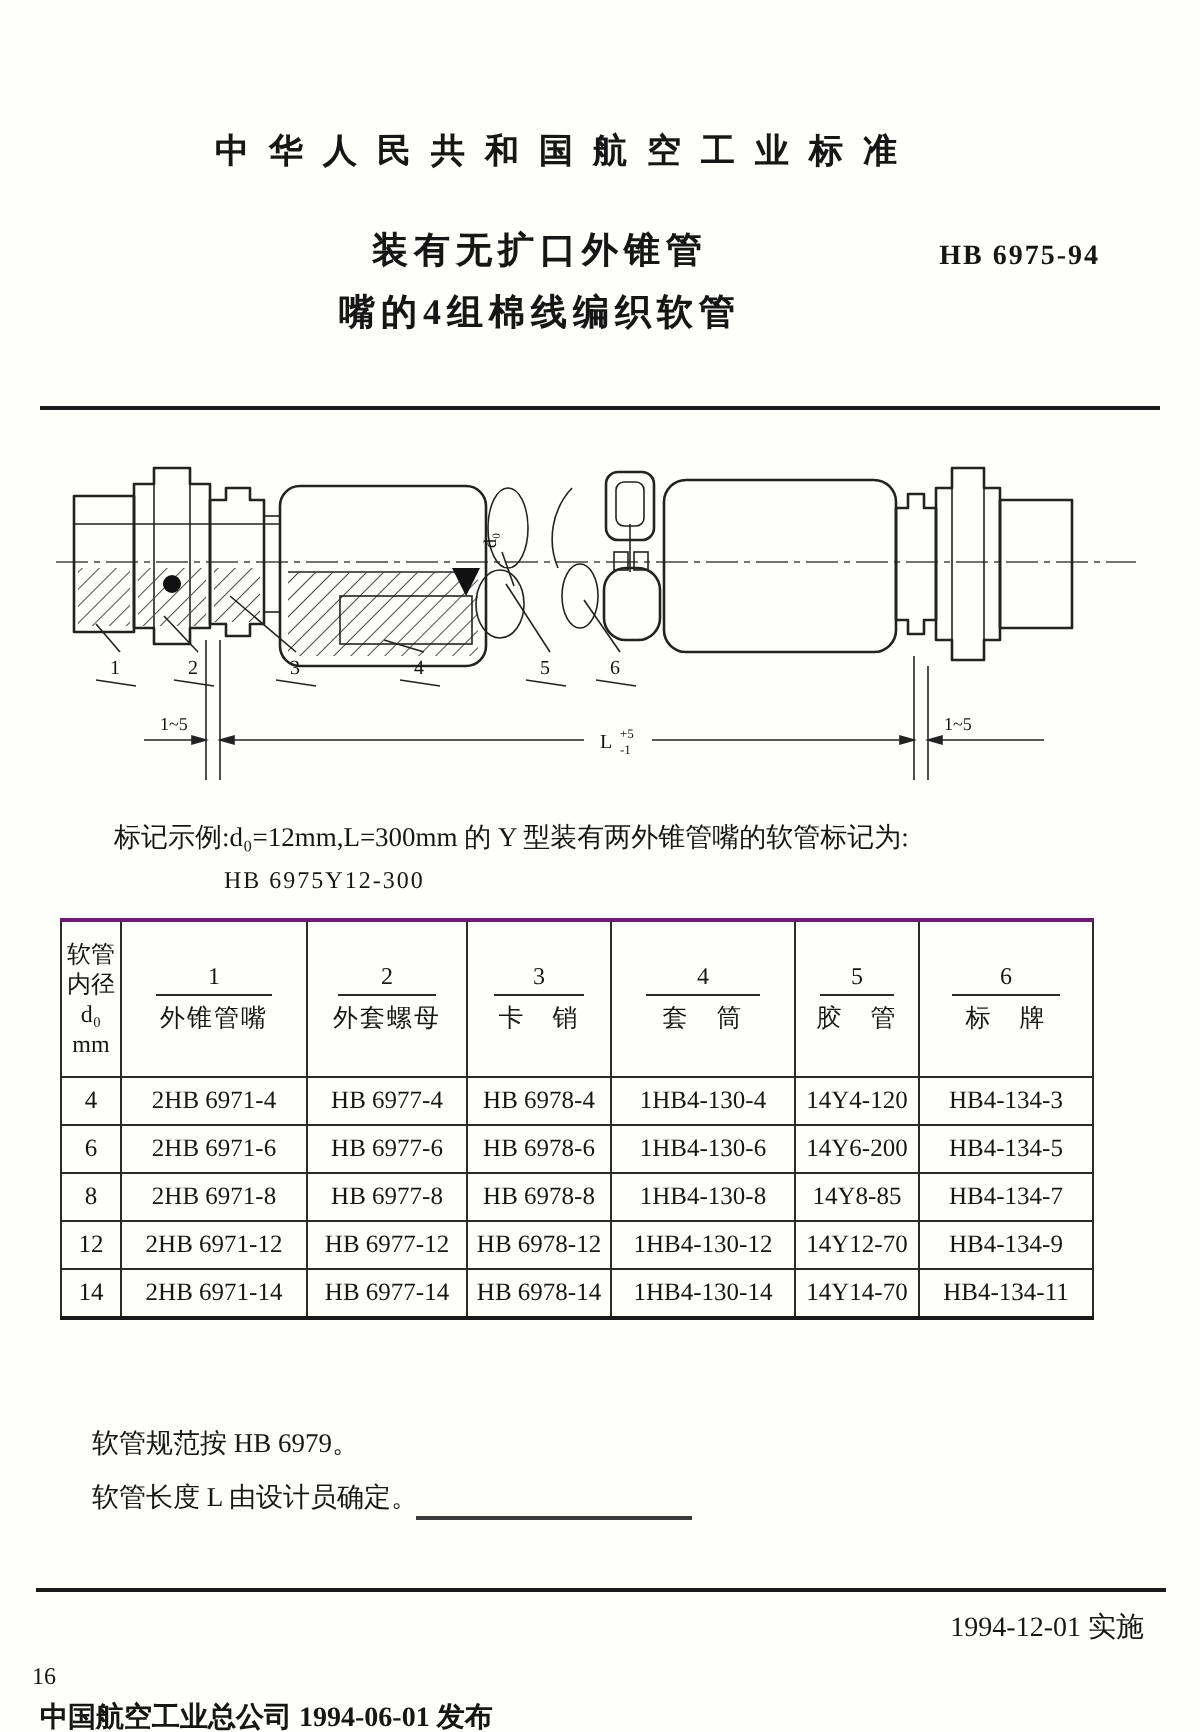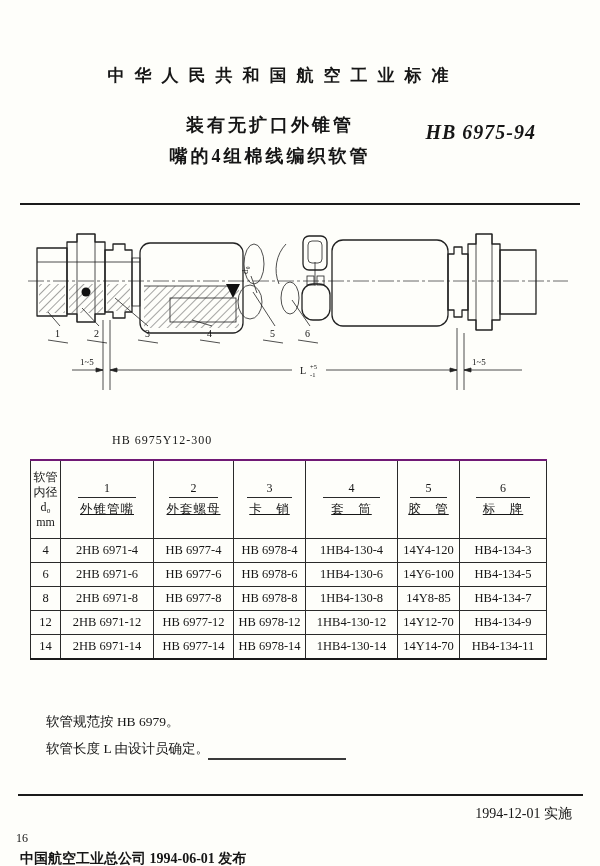--- a/index.html
+++ b/index.html
@@ -20,22 +20,22 @@
     position:absolute;top:64px;left:0;width:556px;
     text-align:center;font-size:17px;font-weight:700;
     letter-spacing:10px;text-indent:10px;white-space:nowrap;
   }
   .title-block{
     position:absolute;top:110px;left:70px;width:400px;
     text-align:center;font-size:18px;font-weight:700;
     line-height:31px;letter-spacing:3px;
   }
   .stdno{
-    position:absolute;top:121px;right:64px;
-    font-size:20px;font-weight:700;letter-spacing:1px;white-space:nowrap;font-style:italic;
+    position:absolute;top:121px;right:50px;
+    font-size:14px;font-weight:700;letter-spacing:1px;white-space:nowrap;
   }
   .rule1{position:absolute;top:203px;left:20px;width:560px;border-top:2px solid #1a1a1a;}
   .drawing{position:absolute;top:220px;left:20px;}
 
   .example-1{position:absolute;top:410px;left:57px;font-size:13.5px;white-space:nowrap;}
   .example-2{position:absolute;top:433px;left:112px;font-size:12px;letter-spacing:1px;white-space:nowrap;}
 
   table.spec{
     position:absolute;top:459px;left:30px;
     border-collapse:collapse;table-layout:fixed;width:516px;
@@ -44,21 +44,21 @@
   table.spec th,table.spec td{
     border:1px solid #2a2a2a;text-align:center;vertical-align:middle;
     padding:0;overflow:hidden;white-space:nowrap;
   }
   table.spec tr.hrow th{height:77px;font-weight:400;}
   table.spec tr.drow td{height:23px;}
   table.spec{border-top:2px solid #701a75;border-bottom:2px solid #1a1a1a;}
   .dia-head{font-size:12px;line-height:15px;font-weight:400;}
   .cnum{display:block;width:62%;margin:0 auto 3px;padding-bottom:1px;
         border-bottom:1px solid #2a2a2a;font-size:12px;}
-  .cname{display:block;font-size:12.5px;letter-spacing:1px;text-decoration:underline;}
+  .cname{display:block;font-size:12.5px;letter-spacing:1px;}
 
   .notes{position:absolute;top:708px;left:46px;font-size:13.5px;line-height:27px;}
   .rule-short{position:absolute;top:758px;left:208px;width:138px;border-top:2px solid #3a3a3a;}
   .rule2{position:absolute;top:794px;left:18px;width:565px;border-top:2px solid #1a1a1a;}
   .foot-left{position:absolute;top:805px;left:20px;font-size:14px;font-weight:700;white-space:nowrap;margin-top:45px;}
   .foot-right{position:absolute;top:805px;right:28px;font-size:14px;font-weight:400;white-space:nowrap;}
   .pageno{position:absolute;top:831px;left:16px;font-size:12px;}
 
   
   .ln{fill:none;stroke:#222;stroke-width:1.3;stroke-linejoin:round;}
@@ -179,20 +179,21 @@
       <polygon points="444,150 451,148 451,152" fill="#222"></polygon>
       <line x1="476" y1="150" x2="502" y2="150"></line>
     </g>
     <text class="dwg-s" x="60" y="145">1~5</text>
     <text class="dwg-t" x="280" y="154">L</text>
     <text class="dwg-tol" x="290" y="149">+5</text>
     <text class="dwg-tol" x="290" y="157">-1</text>
     <text class="dwg-s" x="452" y="145">1~5</text>
   </svg>
 
+  <div class="example-1">标记示例:d₀=12mm,L=300mm 的 Y 型装有两外锥管嘴的软管标记为:</div>
   <div class="example-2">HB 6975Y12-300</div>
 
   <table class="spec">
     <colgroup>
       <col style="width:30px">
         <col style="width:93px">
         <col style="width:80px">
       <col style="width:72px">
         <col style="width:92px">
         <col style="width:62px">
@@ -241,21 +242,21 @@
           <td>1HB4-130-4</td>
           <td>14Y4-120</td>
           <td>HB4-134-3</td>
         </tr>
         <tr class="drow">
           <td>6</td>
           <td>2HB 6971-6</td>
           <td>HB 6977-6</td>
           <td>HB 6978-6</td>
           <td>1HB4-130-6</td>
-          <td>14Y6-100</td>
+          <td>14Y6-200</td>
           <td>HB4-134-5</td>
         </tr>
         <tr class="drow">
           <td>8</td>
           <td>2HB 6971-8</td>
           <td>HB 6977-8</td>
           <td>HB 6978-8</td>
           <td>1HB4-130-8</td>
           <td>14Y8-85</td>
           <td>HB4-134-7</td>

